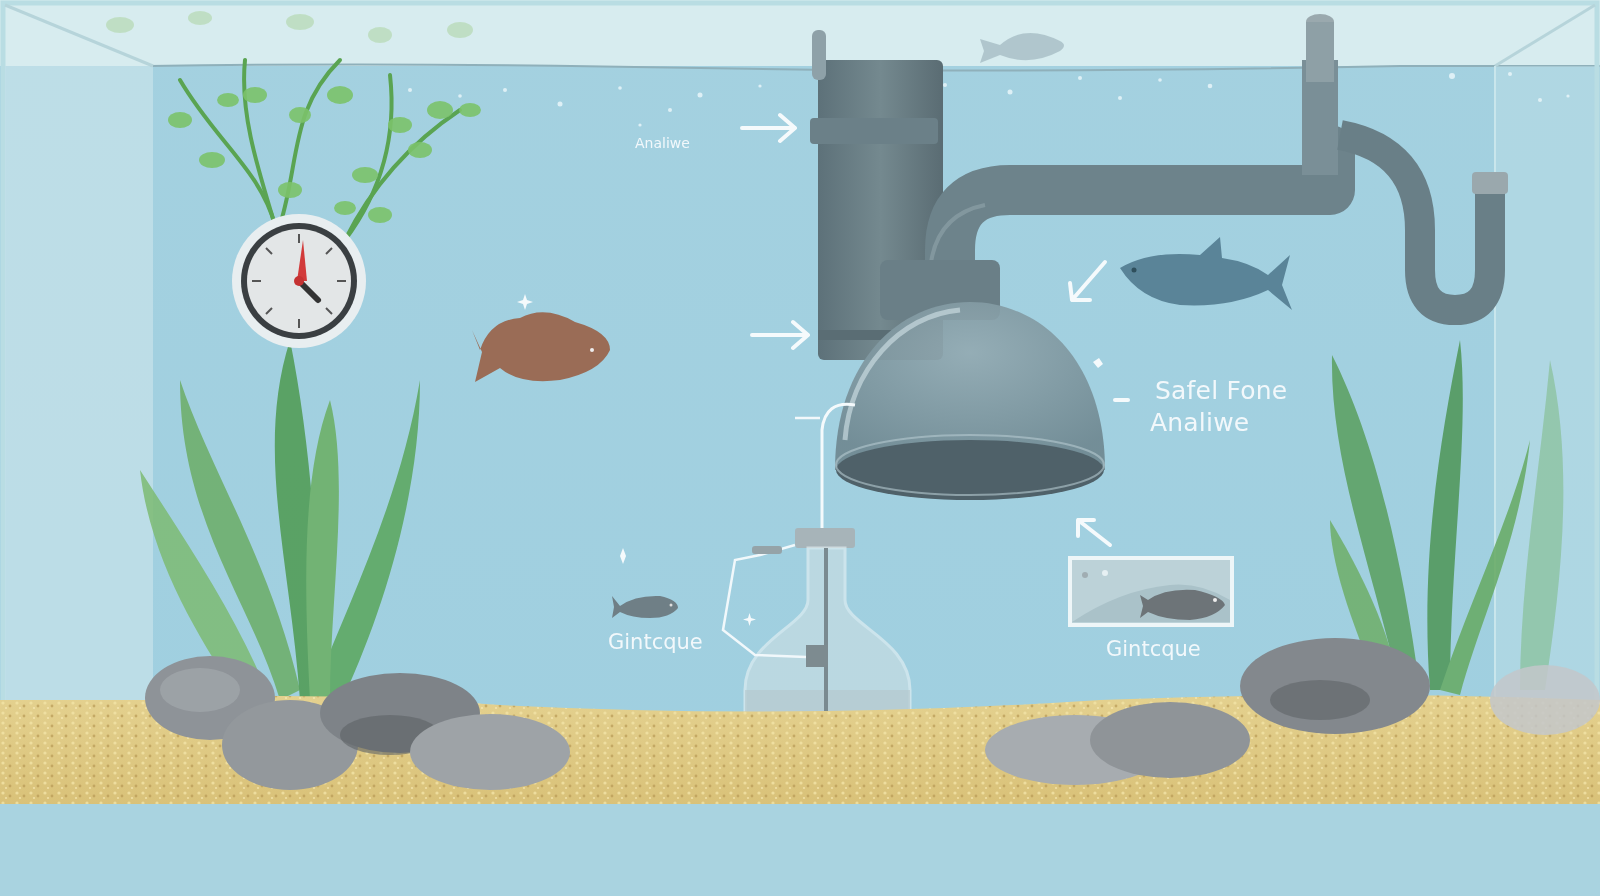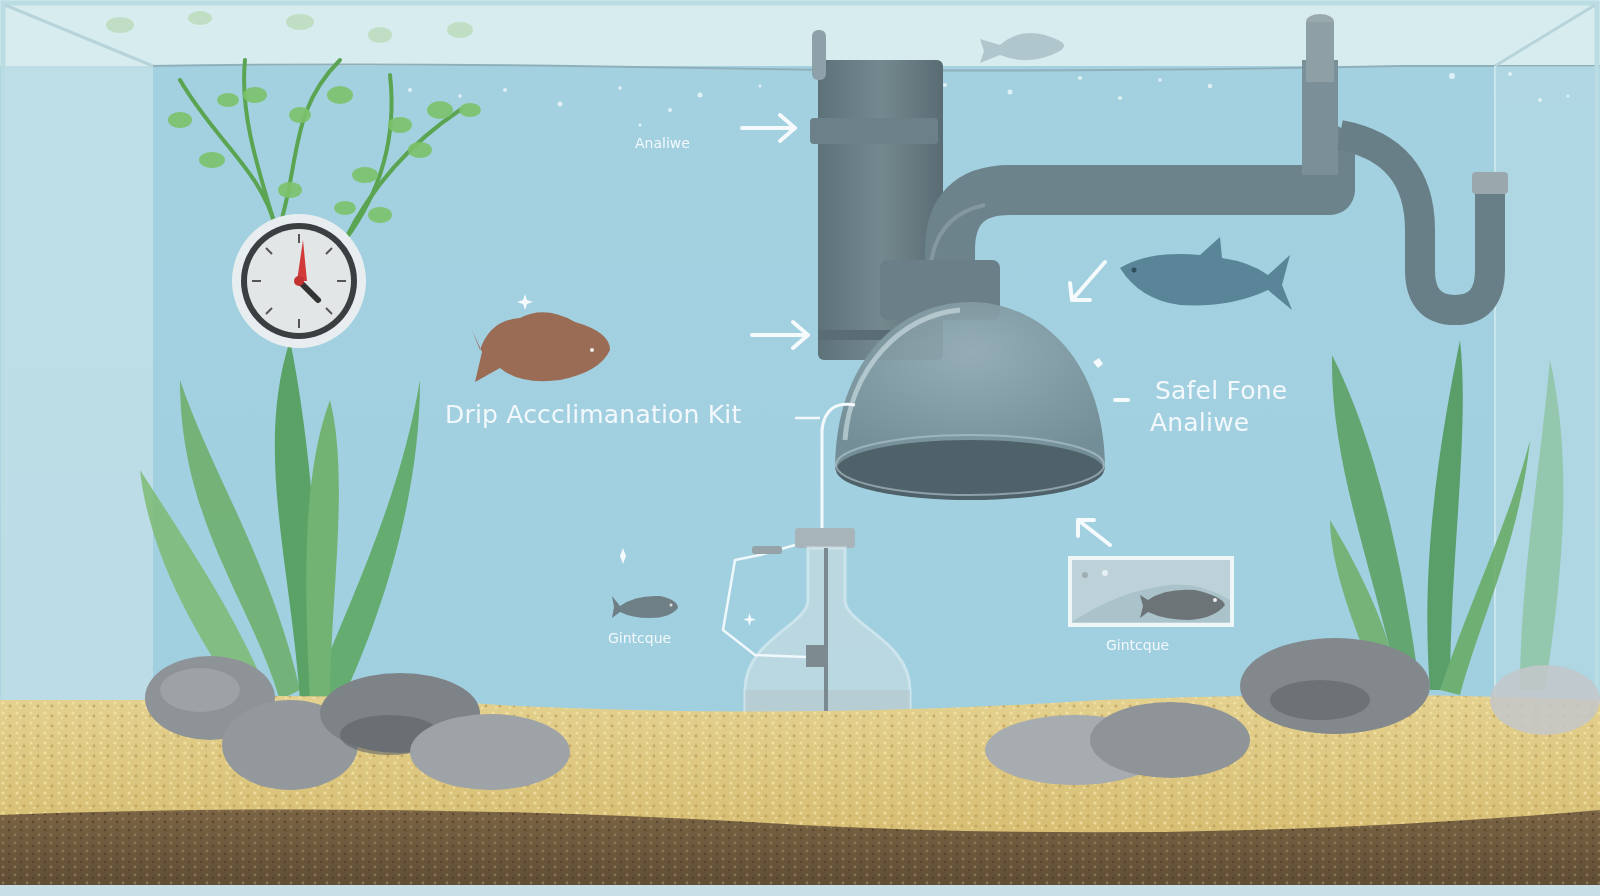--- a/index.html
+++ b/index.html
@@ -1,21 +1,21 @@
 <!DOCTYPE html>
 <html><head>
 <meta charset="utf-8">
 <style>
   html,body{margin:0;padding:0;}
   body{width:1600px;height:896px;overflow:hidden;background:#a9d3e0;font-family:"Liberation Sans",sans-serif;}
-  .scene{position:relative;width:1600px;height:896px;overflow:hidden;text-align:center;}
+  .scene{position:relative;width:1600px;height:804px;overflow:hidden;text-align:center;}
   .scene svg.bg{position:absolute;left:0;top:0;}
   .label{position:absolute;color:#f2f8fb;white-space:nowrap;font-family:"DejaVu Sans","Liberation Sans",sans-serif;}
   .label.big{font-size:25px;font-weight:normal;letter-spacing:0.2px;}
-  .label.small{font-size:14px;}
+  .label.small{font-size:21px;}
   .label.tiny{font-size:14px;}
 </style>
 </head>
 <body>
 
 <div class="scene">
 <svg class="bg" width="1600" height="896" viewBox="0 0 1600 896">
   <defs>
     <linearGradient id="water" x1="0" y1="0" x2="0" y2="1">
       <stop offset="0" stop-color="#a4d1e0"></stop>
@@ -244,18 +244,17 @@
   </g>
   <g fill="#f5fafc">
     <path d="M523 300 l2 -6 l2 6 l6 2 l-6 2 l-2 6 l-2 -6 l-6 -2 z"></path>
     <path d="M620 556 l3 -8 l3 8 l-3 8 z"></path>
     <path d="M748 618 l1.5 -5 l1.5 5 l5 1.5 l-5 1.5 l-1.5 5 l-1.5 -5 l-5 -1.5 z"></path>
     <path d="M1093 362 l6 -4 l4 6 l-5 4 z"></path>
   </g>
 </svg>
 
 <div class="label tiny" style="left:635px;top:135px;">Analiwe</div>
-<div class="label big" style="left:445px;top:400px;">Drip Accclimanation Kit</div>
 <div class="label big" style="left:1155px;top:376px;">Safel Fone</div>
 <div class="label big" style="left:1150px;top:408px;">Analiwe</div>
 <div class="label small" style="left:608px;top:630px;">Gintcque</div>
 <div class="label small" style="left:1106px;top:637px;">Gintcque</div>
 </div>
 
 </body></html>

